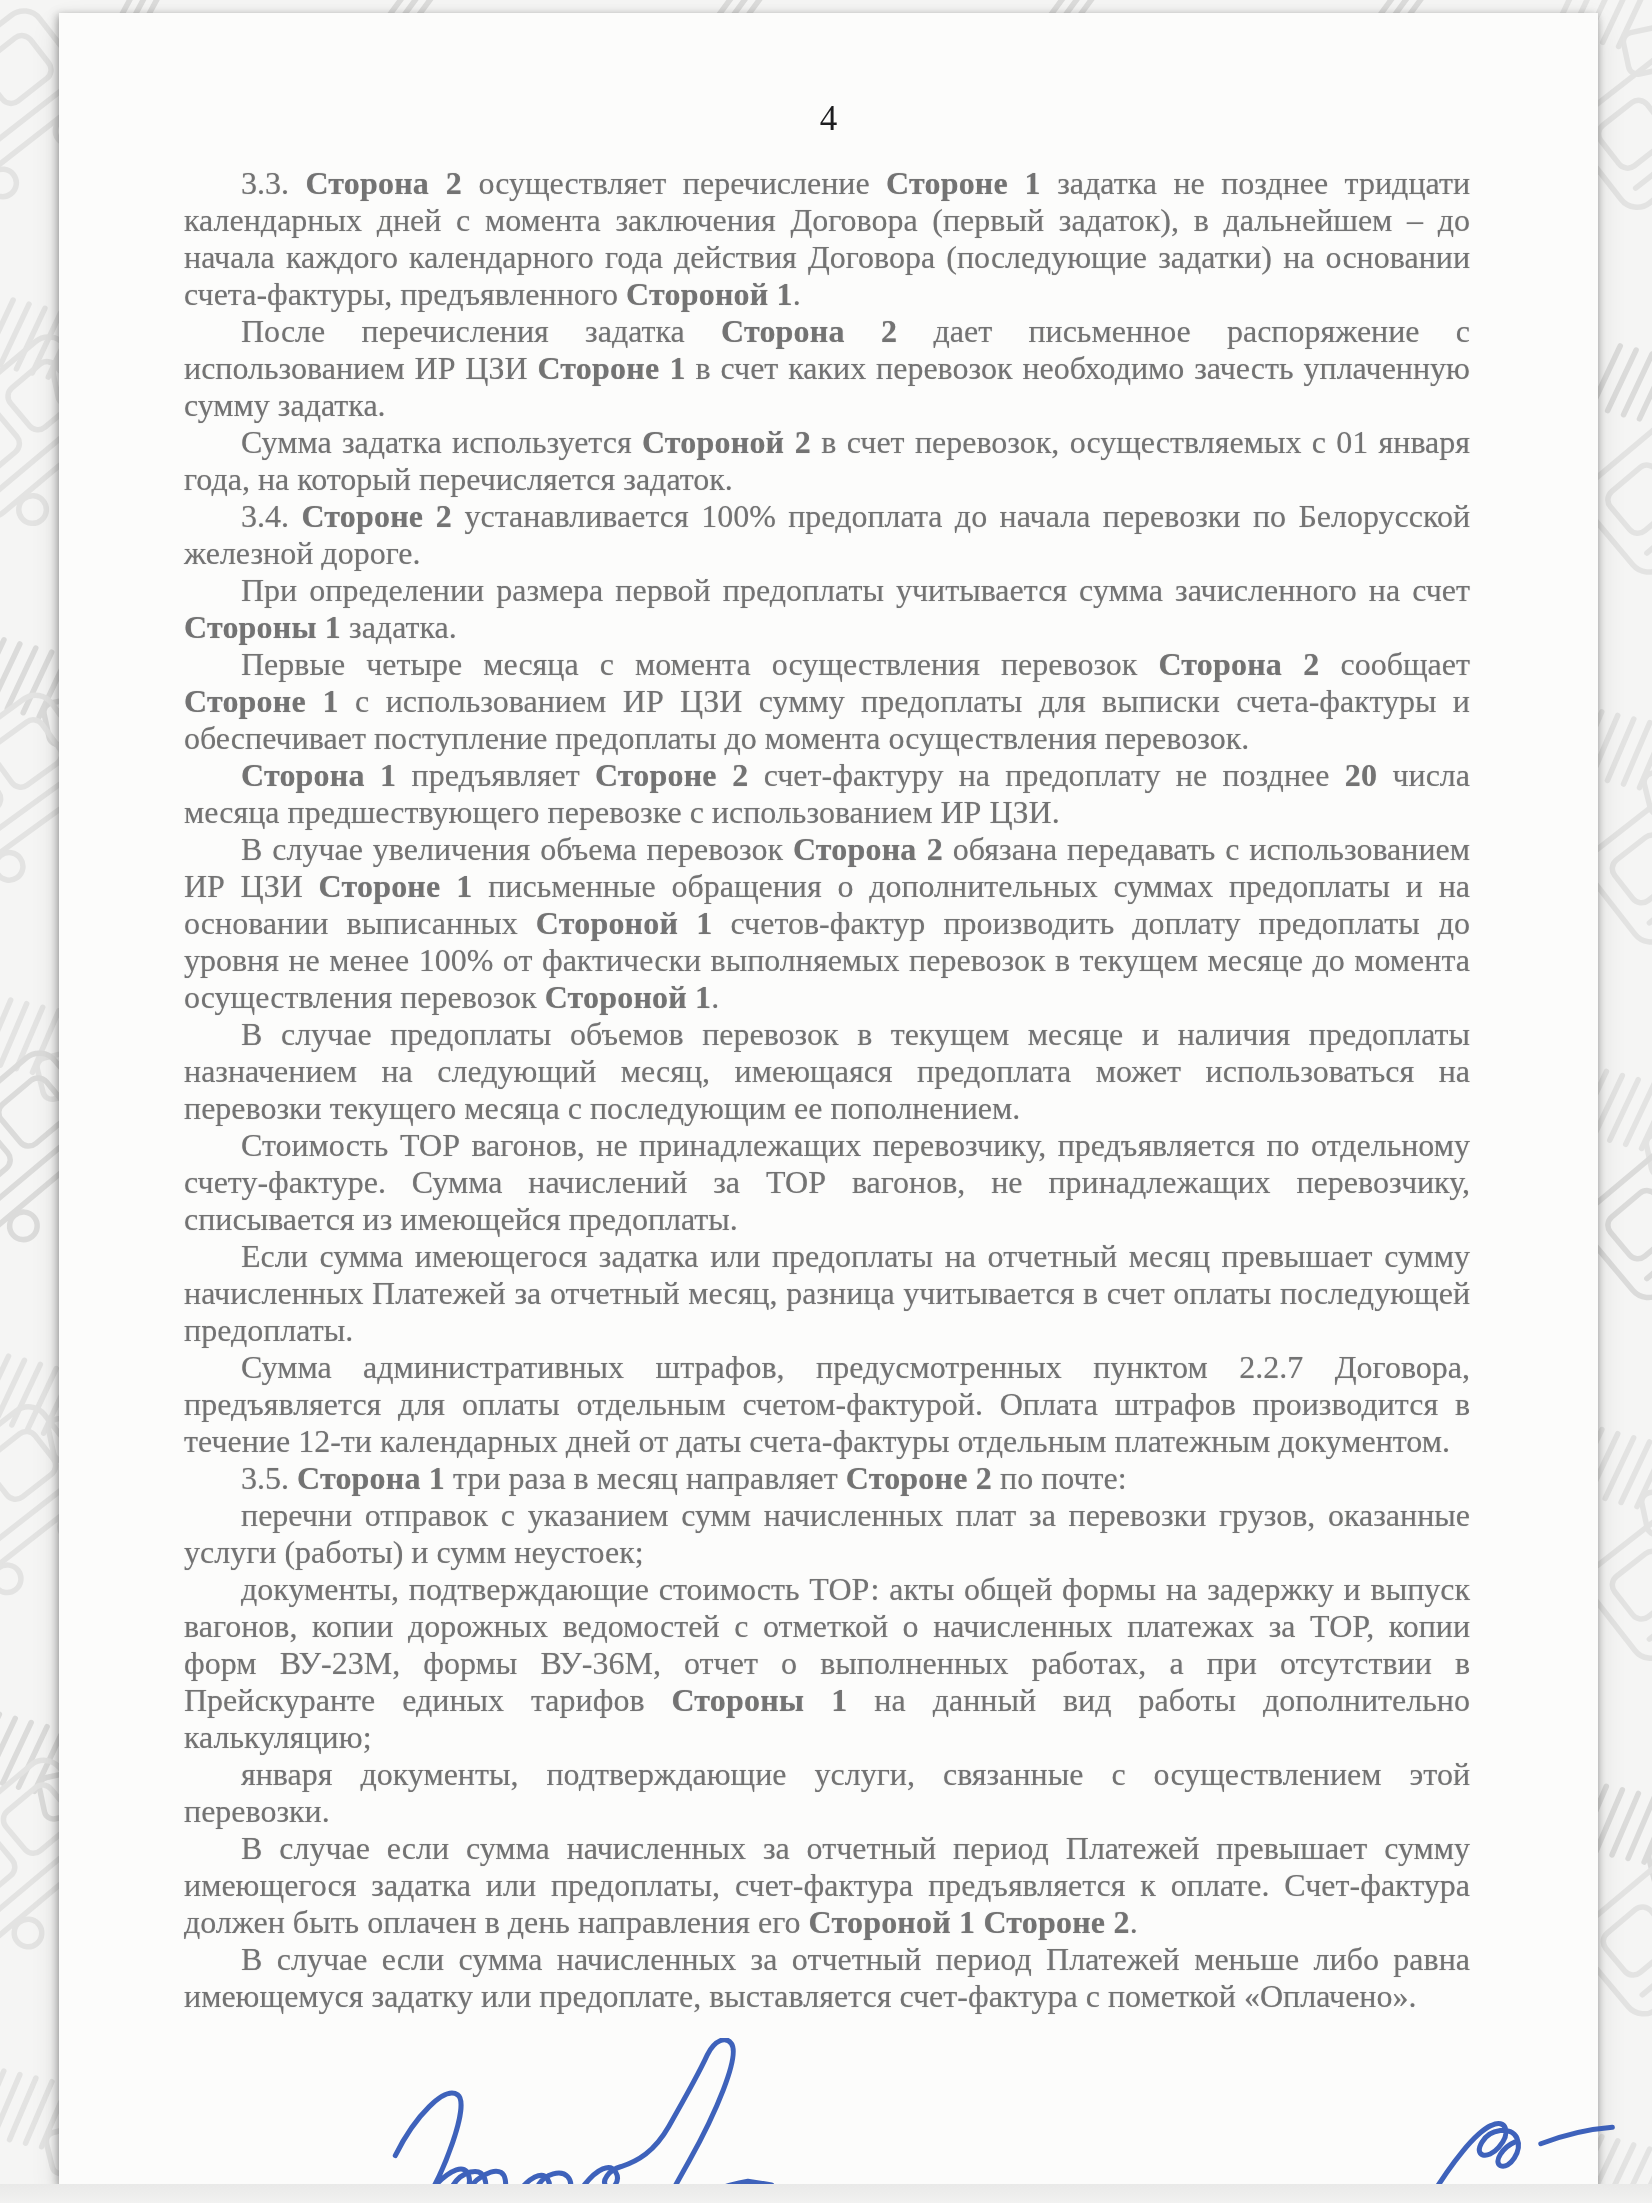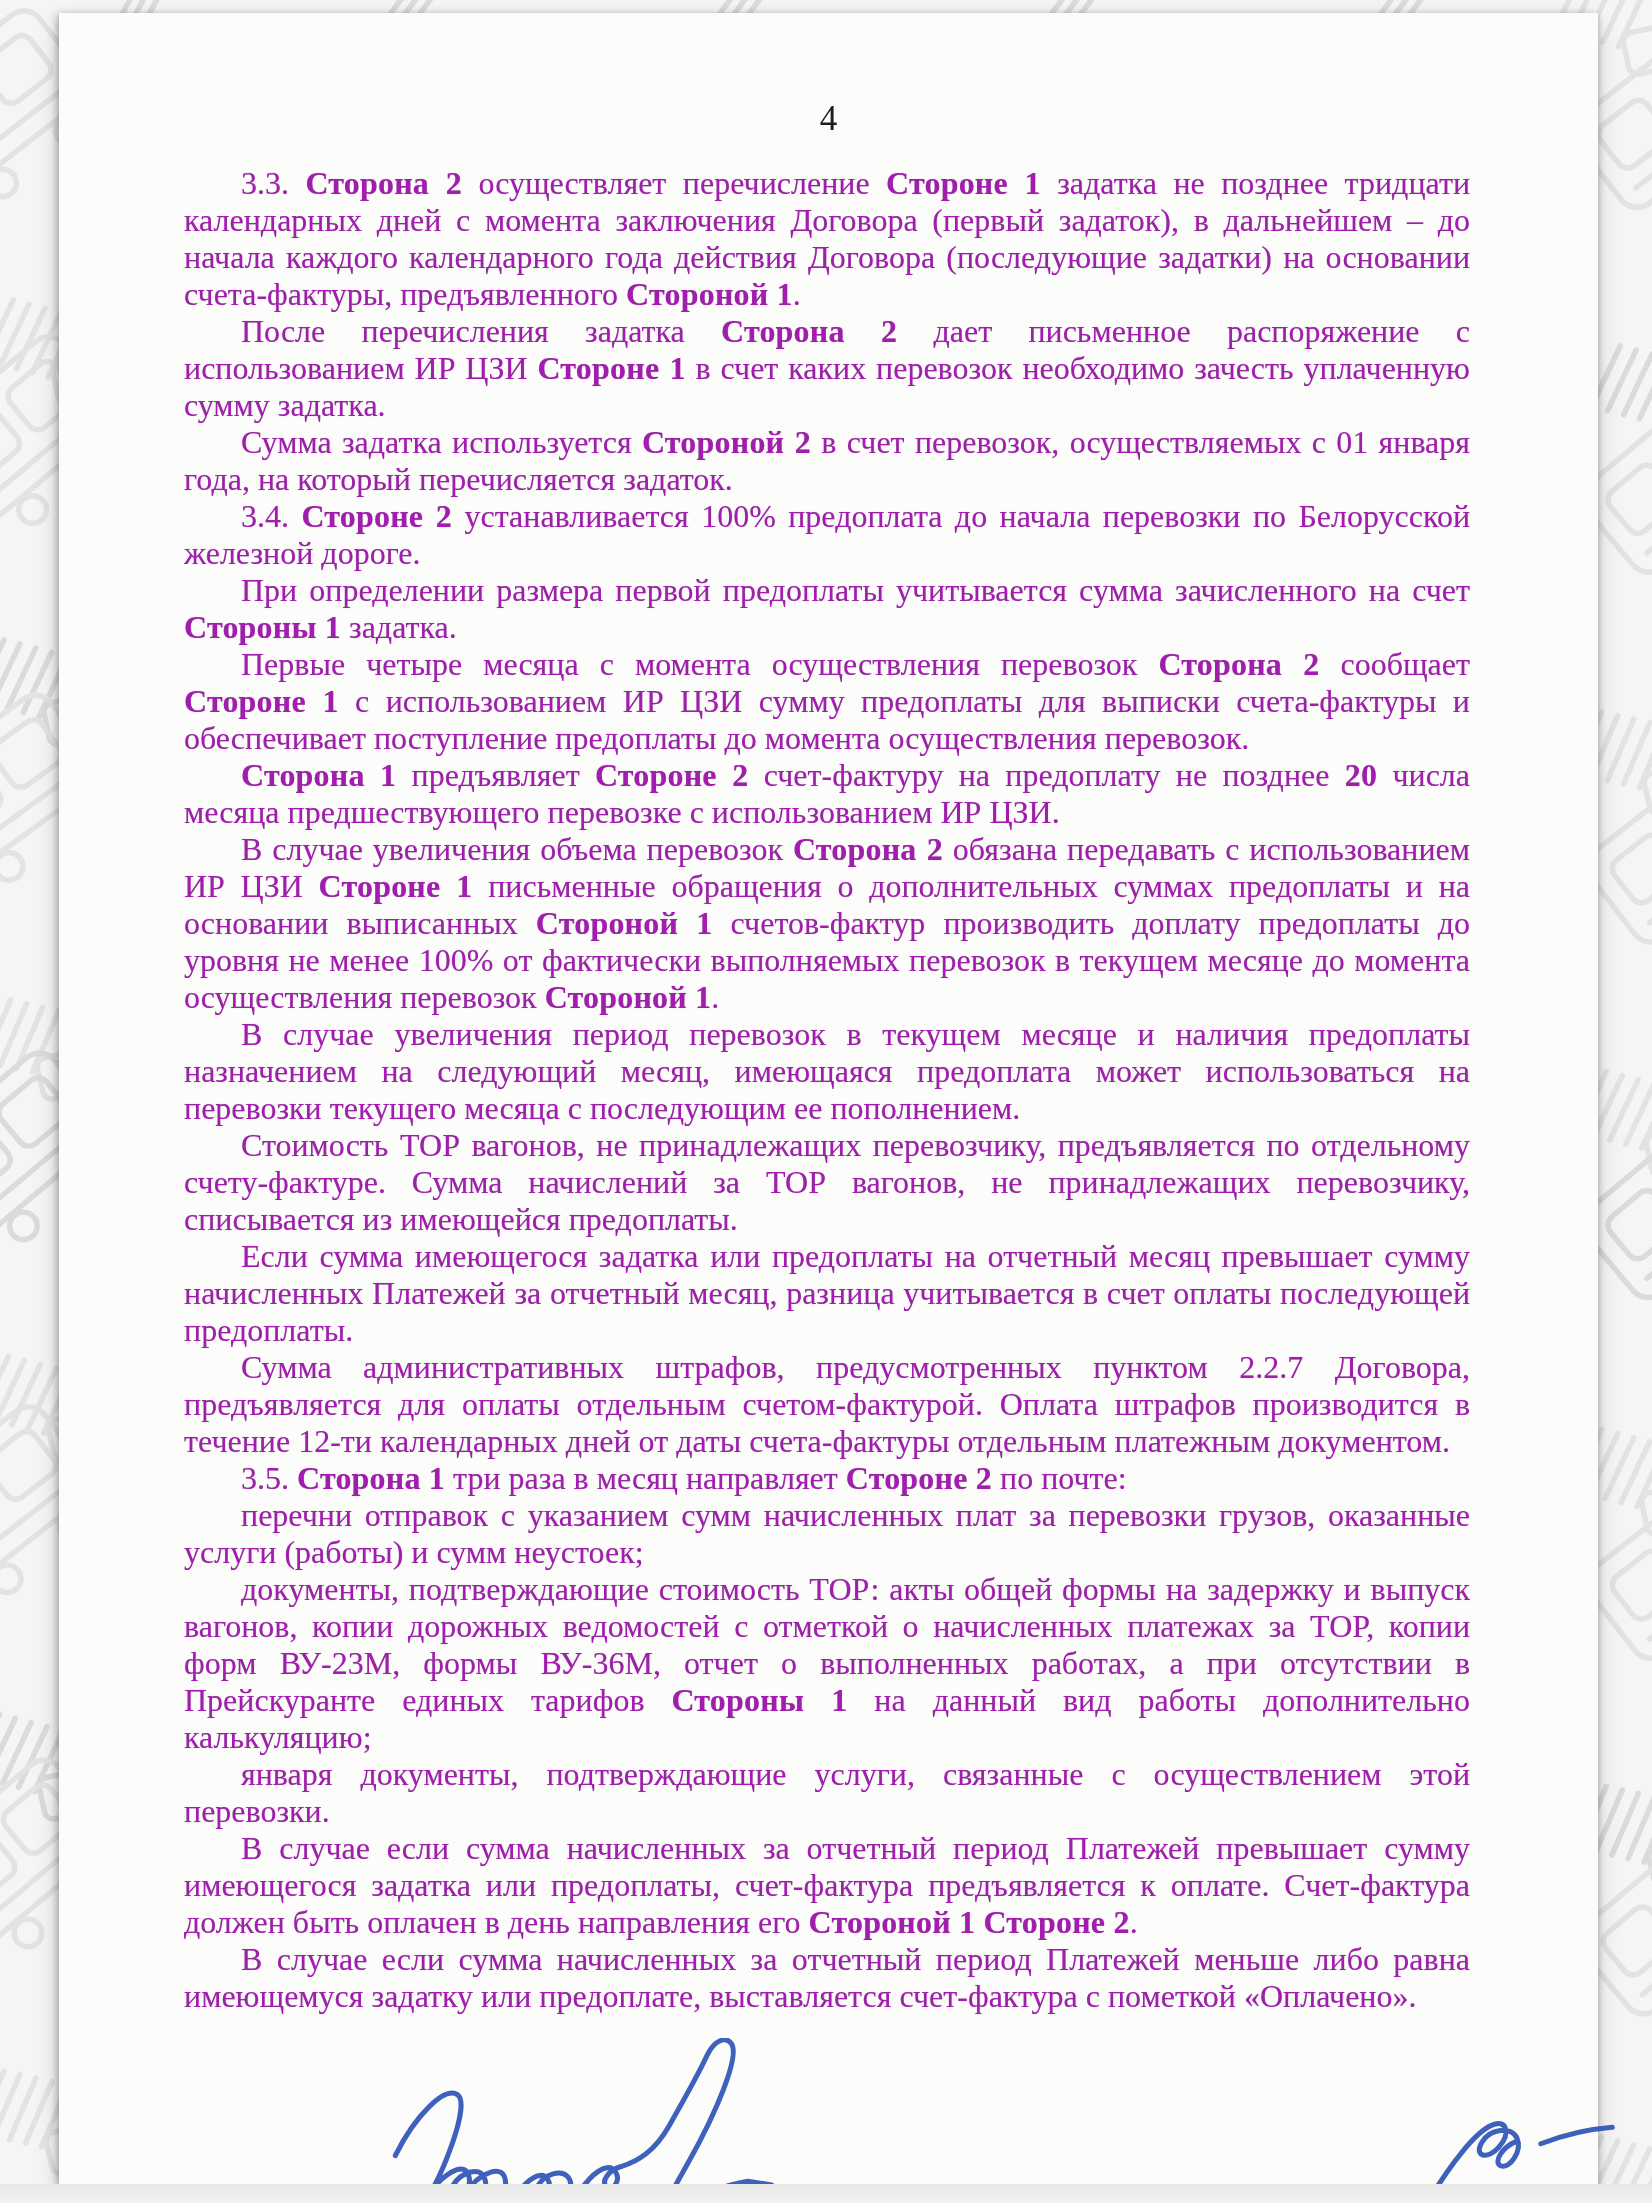--- a/index.html
+++ b/index.html
@@ -18,21 +18,21 @@
   .paper{
     position:absolute;left:59px;top:13px;width:1539px;height:2173px;z-index:1;
     background:#fcfcfb;
     box-shadow:0 2.8px 7.3px rgba(0,0,0,.30),0 13px 27.5px rgba(0,0,0,.12),-3.7px 0 9.2px rgba(0,0,0,.10);
   }
   .page-number{
     position:absolute;top:86px;left:0;width:100%;text-align:center;
     font-size:35px;color:#1d1d1f;
   }
   .content{
-    position:absolute;top:152px;left:125px;width:1286px;color:#a21caf;
+    position:absolute;top:152px;left:125px;width:1286px;color:#737373;
   }
   .content p{
     margin:0;text-align:justify;text-indent:57px;
     font-size:32px;line-height:37px;
     text-shadow:0 0 0.9px rgba(20,20,25,.32);
   }
   .content p b{letter-spacing:0.2px;}
   .sig{position:absolute;z-index:3;}
   .sig path{fill:none;stroke-width:5.5;stroke-linecap:round;stroke-linejoin:round;opacity:.92;}
   .sig-main{left:303px;top:2025px;}
@@ -120,21 +120,21 @@
 
   <div class="content">
       <p>3.3. <b>Сторона 2</b> осуществляет перечисление <b>Стороне 1</b> задатка не позднее тридцати календарных дней с момента заключения Договора (первый задаток), в дальнейшем – до начала каждого календарного года действия Договора (последующие задатки) на основании счета-фактуры, предъявленного <b>Стороной 1</b>.</p>
       <p>После перечисления задатка <b>Сторона 2</b> дает письменное распоряжение с использованием ИР ЦЗИ <b>Стороне 1</b> в счет каких перевозок необходимо зачесть уплаченную сумму задатка.</p>
       <p>Сумма задатка используется <b>Стороной 2</b> в счет перевозок, осуществляемых с 01 января года, на который перечисляется задаток.</p>
       <p>3.4. <b>Стороне 2</b> устанавливается 100% предоплата до начала перевозки по Белорусской железной дороге.</p>
       <p>При определении размера первой предоплаты учитывается сумма зачисленного на счет <b>Стороны 1</b> задатка.</p>
       <p>Первые четыре месяца с момента осуществления перевозок <b>Сторона 2</b> сообщает <b>Стороне 1</b> с использованием ИР ЦЗИ сумму предоплаты для выписки счета-фактуры и обеспечивает поступление предоплаты до момента осуществления перевозок.</p>
       <p><b>Сторона 1</b> предъявляет <b>Стороне 2</b> счет-фактуру на предоплату не позднее <b>20</b> числа месяца предшествующего перевозке с использованием ИР ЦЗИ.</p>
       <p>В случае увеличения объема перевозок <b>Сторона 2</b> обязана передавать с использованием ИР ЦЗИ <b>Стороне 1</b> письменные обращения о дополнительных суммах предоплаты и на основании выписанных <b>Стороной 1</b> счетов-фактур производить доплату предоплаты до уровня не менее 100% от фактически выполняемых перевозок в текущем месяце до момента осуществления перевозок <b>Стороной 1</b>.</p>
-      <p>В случае увеличения период перевозок в текущем месяце и наличия предоплаты назначением на следующий месяц, имеющаяся предоплата может использоваться на перевозки текущего месяца с последующим ее пополнением.</p>
+      <p>В случае предоплаты объемов перевозок в текущем месяце и наличия предоплаты назначением на следующий месяц, имеющаяся предоплата может использоваться на перевозки текущего месяца с последующим ее пополнением.</p>
       <p>Стоимость ТОР вагонов, не принадлежащих перевозчику, предъявляется по отдельному счету-фактуре. Сумма начислений за ТОР вагонов, не принадлежащих перевозчику, списывается из имеющейся предоплаты.</p>
       <p>Если сумма имеющегося задатка или предоплаты на отчетный месяц превышает сумму начисленных Платежей за отчетный месяц, разница учитывается в счет оплаты последующей предоплаты.</p>
       <p>Сумма административных штрафов, предусмотренных пунктом 2.2.7 Договора, предъявляется для оплаты отдельным счетом-фактурой. Оплата штрафов производится в течение 12-ти календарных дней от даты счета-фактуры отдельным платежным документом.</p>
       <p>3.5. <b>Сторона 1</b> три раза в месяц направляет <b>Стороне 2</b> по почте:</p>
       <p>перечни отправок с указанием сумм начисленных плат за перевозки грузов, оказанные услуги (работы) и сумм неустоек;</p>
       <p>документы, подтверждающие стоимость ТОР: акты общей формы на задержку и выпуск вагонов, копии дорожных ведомостей с отметкой о начисленных платежах за ТОР, копии форм ВУ-23М, формы ВУ-36М, отчет о выполненных работах, а при отсутствии в Прейскуранте единых тарифов <b>Стороны 1</b> на данный вид работы дополнительно калькуляцию;</p>
       <p>января документы, подтверждающие услуги, связанные с осуществлением этой перевозки.</p>
       <p>В случае если сумма начисленных за отчетный период Платежей превышает сумму имеющегося задатка или предоплаты, счет-фактура предъявляется к оплате. Счет-фактура должен быть оплачен в день направления его <b>Стороной 1 Стороне 2</b>.</p>
       <p>В случае если сумма начисленных за отчетный период Платежей меньше либо равна имеющемуся задатку или предоплате, выставляется счет-фактура с пометкой «Оплачено».</p>
     </div>

